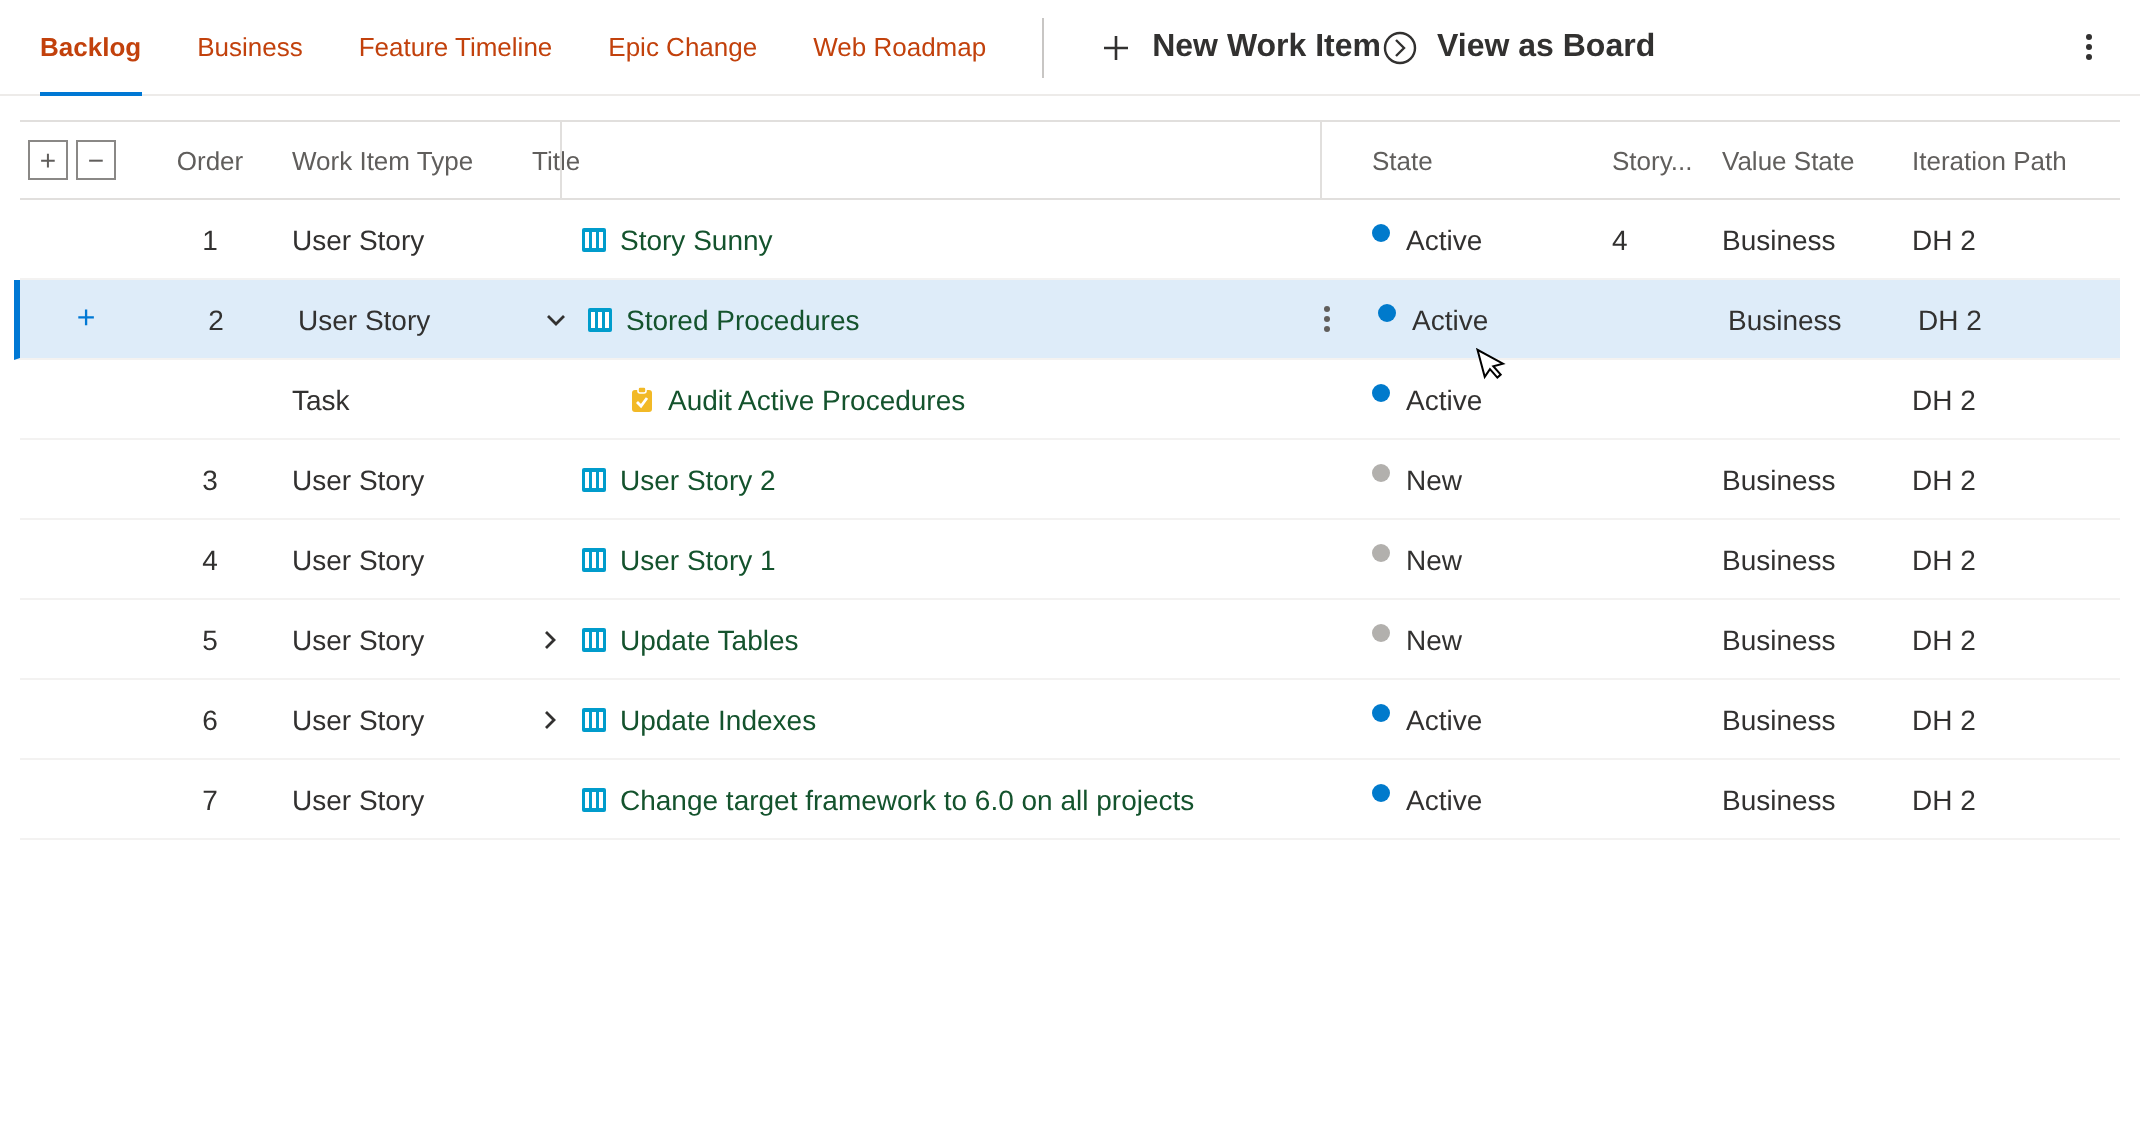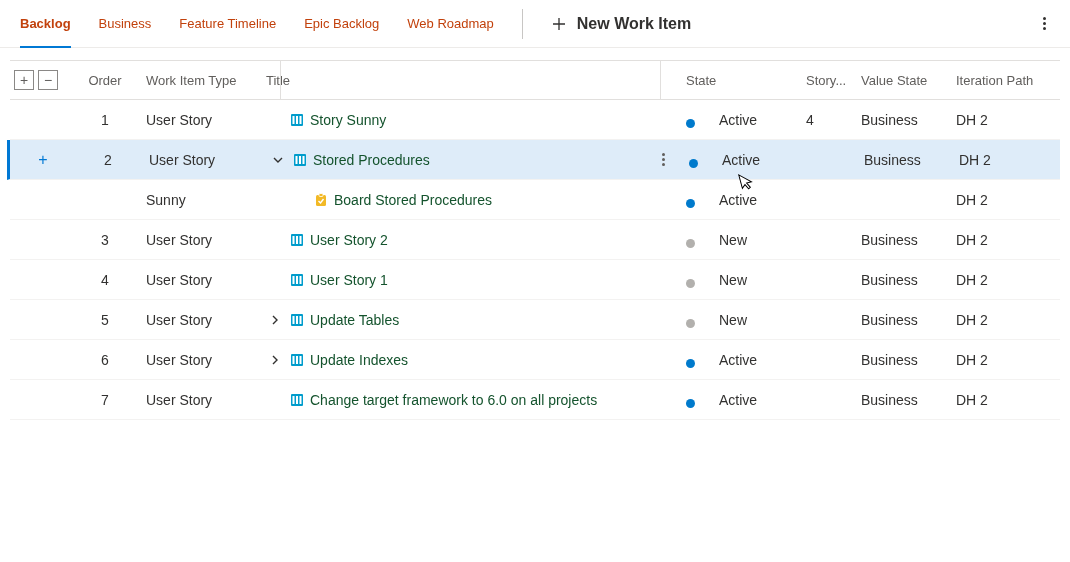--- a/index.html
+++ b/index.html
@@ -106,21 +106,21 @@
     }
     .title-cell { display: flex; align-items: center; gap: 6px; }
     .expander {
       width: 18px; display: inline-flex; justify-content: center;
       cursor: pointer; flex-shrink: 0;
     }
     .expander.blank { visibility: hidden; }
     .wi-icon { display: inline-flex; flex-shrink: 0; }
     .title-link { color: #14532d; cursor: pointer; }
     .indent { width: 18px; flex-shrink: 0; }
-    .state-cell { display: flex; align-items: flex-end; gap: 24px; }
+    .state-cell { display: flex; align-items: flex-start; gap: 8px; }
     .dot { width: 9px; height: 9px; border-radius: 50%; flex-shrink: 0; }
     .row-kebab-inner {
       display: flex; flex-direction: column; gap: 2px;
       cursor: pointer;
     }
     .row-kebab-inner span { width: 3px; height: 3px; border-radius: 50%; background: #605e5c; }
 
     .row-context {
       position: absolute;
       top: 0; bottom: 0;
@@ -148,31 +148,40 @@
     .header-row .sep-b { left: 650px; height: 100%; }
   </style>
 </head>
 <body>
 
 <div class="top-bar">
   <div class="tabs" id="tabs-container">
       <div class="tab active">Backlog</div>
       <div class="tab">Business</div>
       <div class="tab">Feature Timeline</div>
-      <div class="tab">Epic Backlog</div>
+      <div class="tab">Epic Change</div>
       <div class="tab">Web Roadmap</div>
     </div>
   <div class="vr"></div>
   <div class="action-btn">
     <span class="icon">
       <svg width="16" height="16" viewBox="0 0 16 16">
           <path d="M8 2v12M2 8h12" stroke="#323130" stroke-width="1.3"></path>
         </svg>
     </span>
     <span>New Work Item</span>
+  </div>
+  <div class="action-btn">
+    <span class="icon">
+      <svg width="18" height="18" viewBox="0 0 18 18">
+          <circle cx="9" cy="9" r="7.5" stroke="#323130" stroke-width="1.2" fill="none"></circle>
+          <path d="M7 5l4 4-4 4" stroke="#323130" stroke-width="1.2" fill="none"></path>
+        </svg>
+    </span>
+    <span>View as Board</span>
   </div>
   <div class="actions">
     <div class="kebab">
       <span></span>
         <span></span>
         <span></span>
     </div>
   </div>
 </div>
 
@@ -254,32 +263,32 @@
             <span></span>
             <span></span>
           </div>
         </div>
       </div>
       <div class="data-row">
         <div class="row-add">
           <span class="plus">+</span>
         </div>
         <div class="cell center"></div>
-        <div class="cell">Sunny</div>
+        <div class="cell">Task</div>
         <div class="cell title-cell">
           <span class="indent"></span>
           <span class="expander blank"></span>
           <span class="wi-icon">
             <svg width="14" height="14" viewBox="0 0 14 14">
               <rect x="2" y="2" width="10" height="11" rx="1.5" fill="#f2b926"></rect>
               <rect x="5" y="0.5" width="4" height="3" rx="1" fill="#f2b926" stroke="#fff" stroke-width="0.8"></rect>
               <path d="M4.5 8l2 2 3-4" stroke="#fff" stroke-width="1.4" fill="none"></path>
             </svg>
           </span>
-          <span class="title-link">Board Stored Procedures</span>
+          <span class="title-link">Audit Active Procedures</span>
         </div>
         <div class="cell state-cell">
           <span class="dot" style="background: rgb(0, 122, 204);"></span>
           <span>Active</span>
         </div>
         <div class="cell"></div>
         <div class="cell"></div>
         <div class="cell">DH 2</div>
       </div>
       <div class="data-row">

